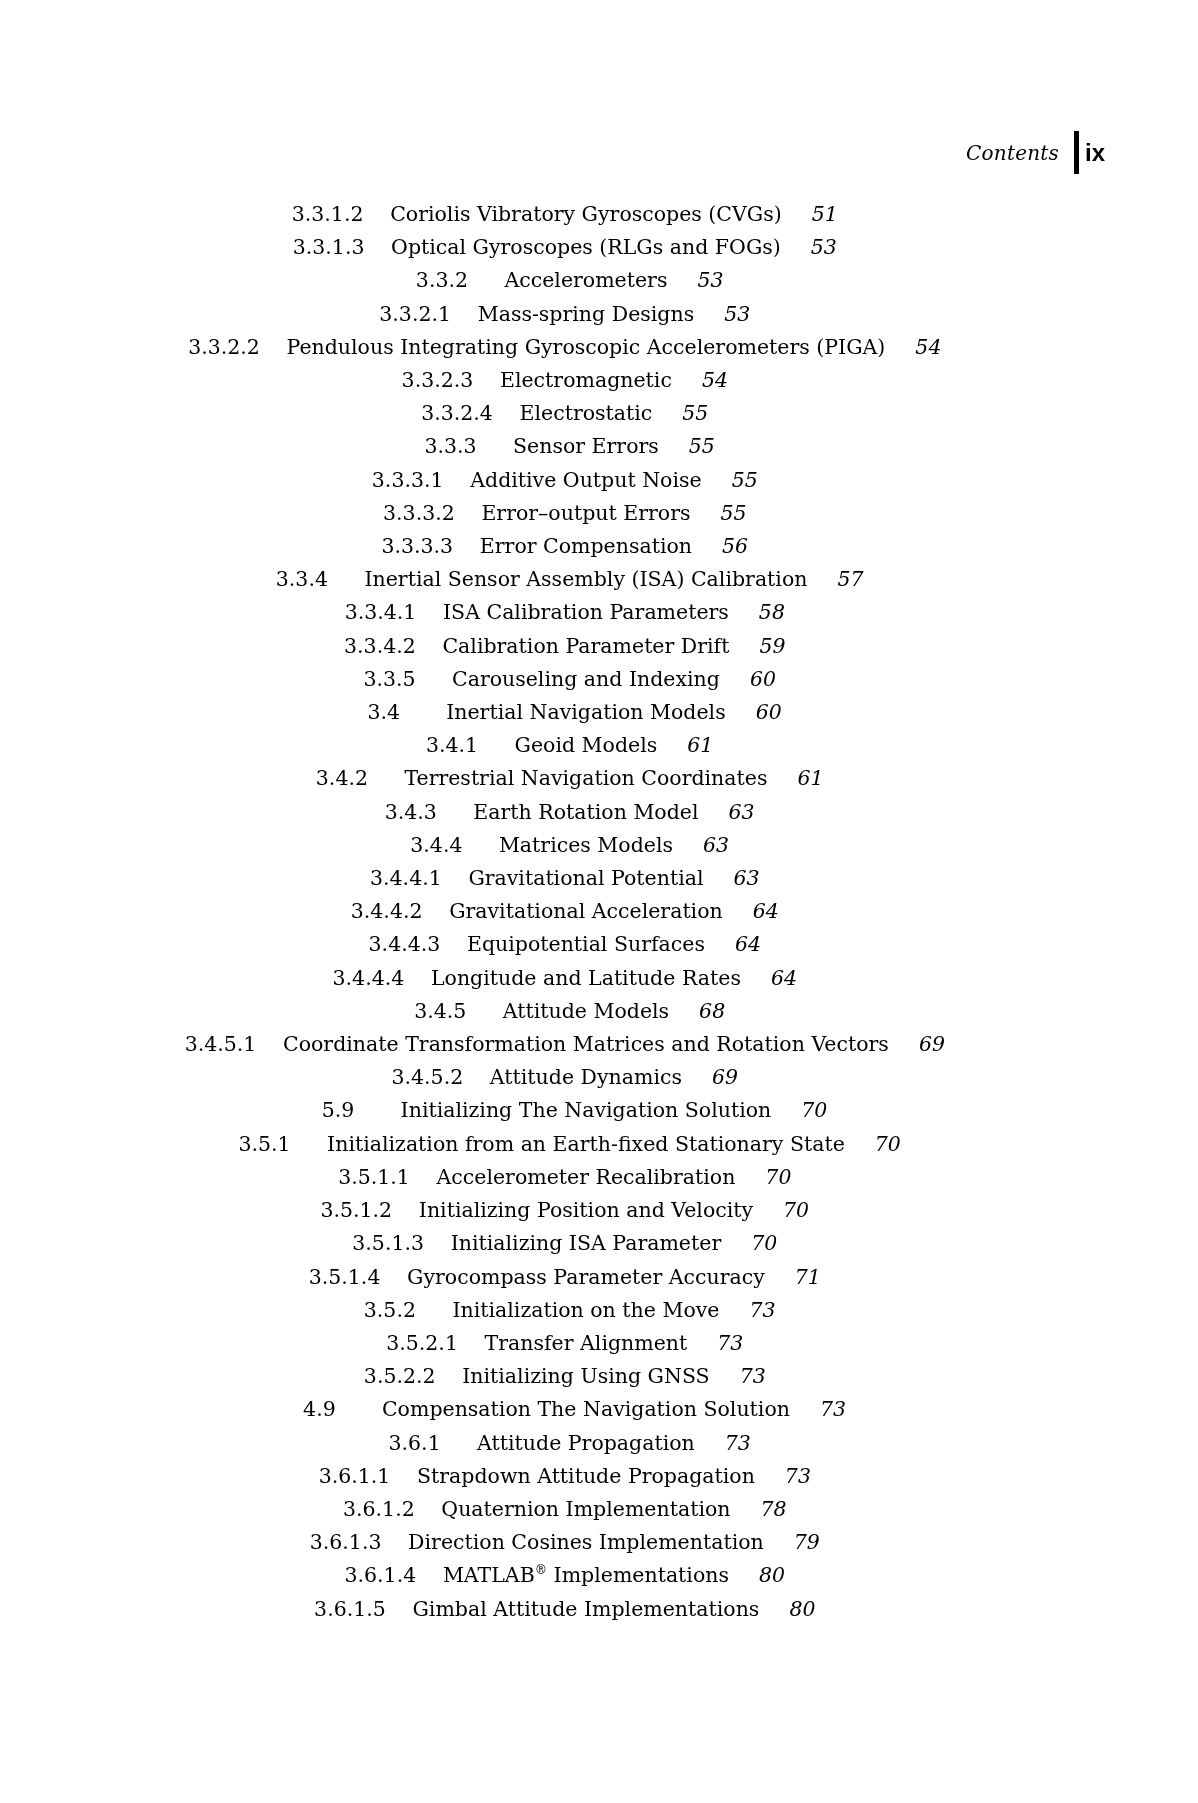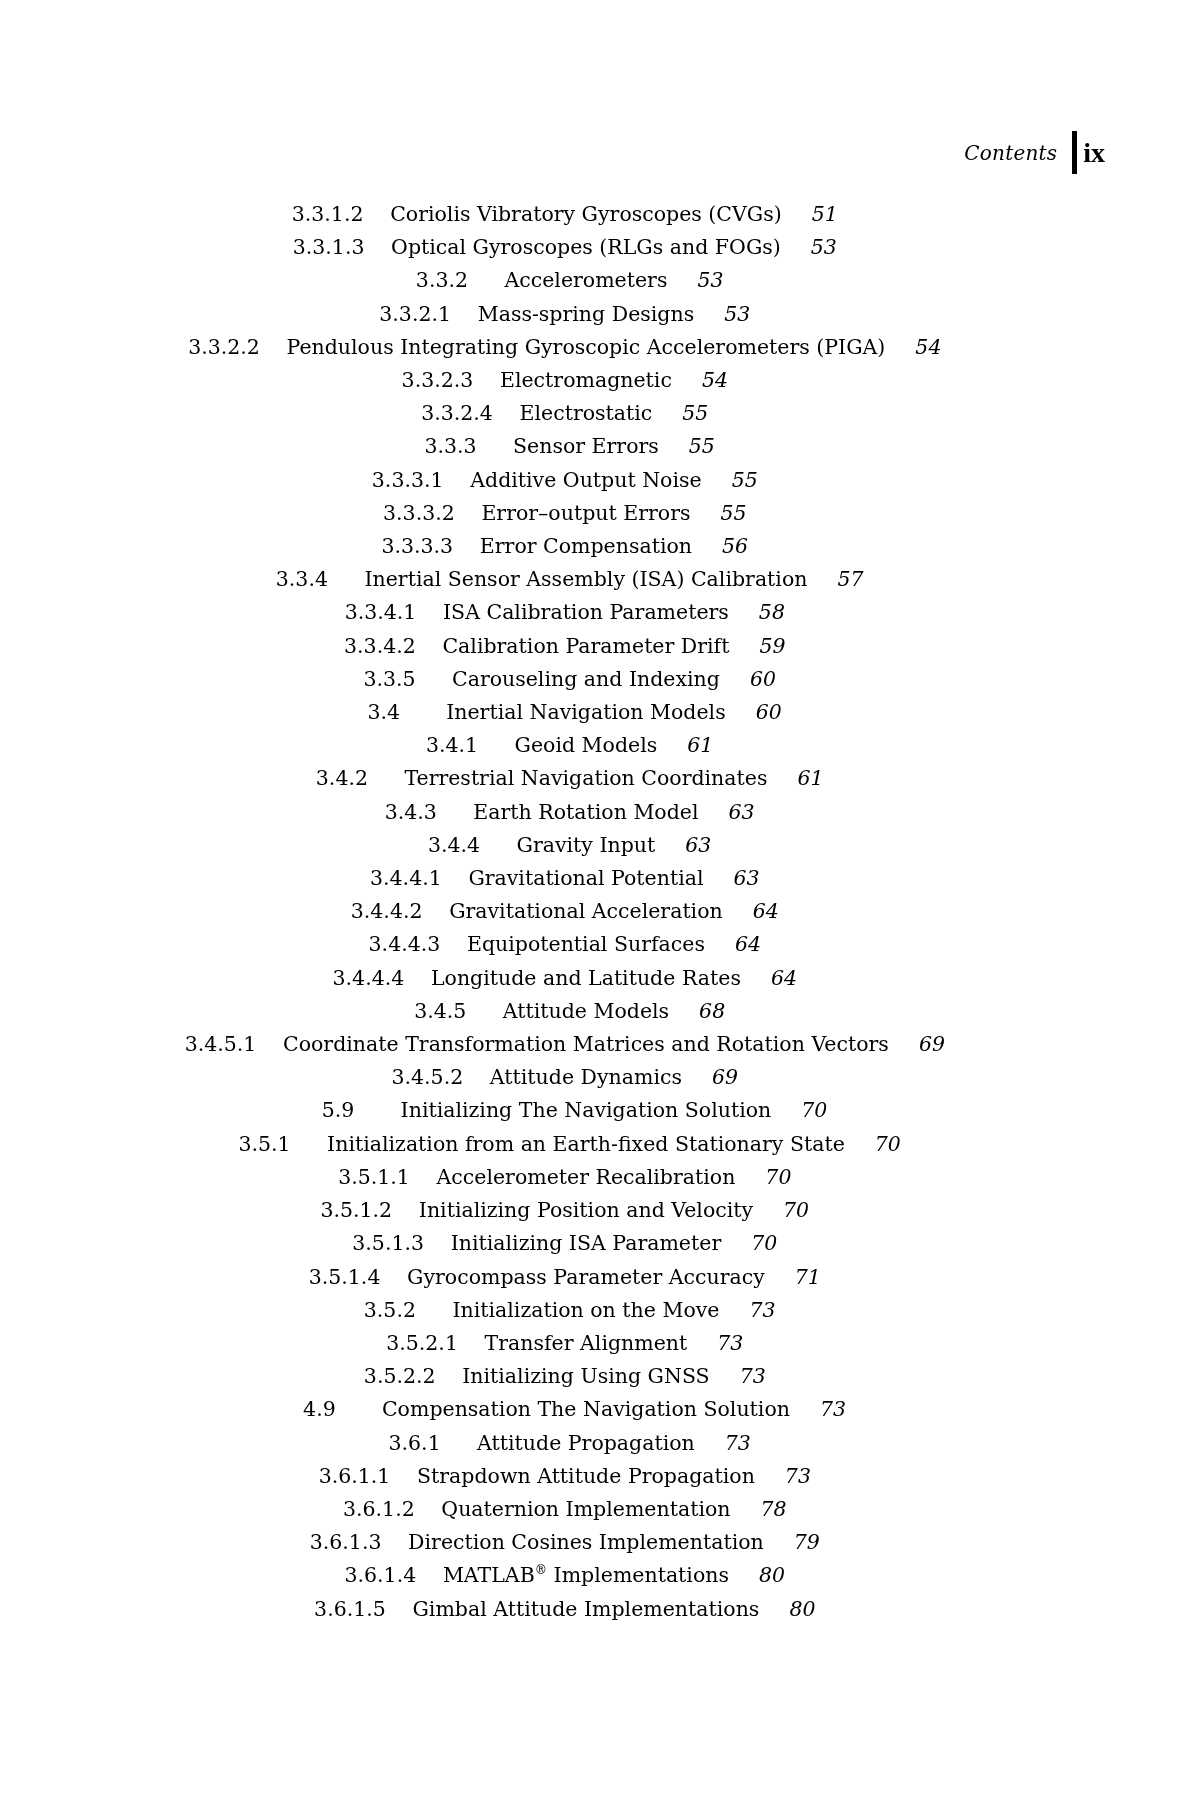--- a/index.html
+++ b/index.html
@@ -31,23 +31,23 @@
     letter-spacing: 0.2px;
   }
   .header-bar {
     width: 5px;
     height: 43px;
     background: #000000;
     margin-left: 15px;
     margin-right: 6px;
   }
   .folio {
-    font-family: Liberation Serif, serif;
+    font-family: Liberation Sans, sans-serif;
     font-weight: bold;
-    font-size: 28px;
+    font-size: 24px;
   }
   
   .toc {
     position: absolute;
     top: 198px;
     left: 158px;
     font-size: 20.5px;
     line-height: 33.2px;
     text-align: center;
   }
@@ -93,21 +93,21 @@
       <div class="toc-row"><span class="sec-num">3.3.3.2</span><span class="sec-title">Error–output Errors</span><span class="sec-page">55</span></div>
       <div class="toc-row"><span class="sec-num">3.3.3.3</span><span class="sec-title">Error Compensation</span><span class="sec-page">56</span></div>
       <div class="toc-row"><span class="sec-num">3.3.4</span><span class="sec-title">Inertial Sensor Assembly (ISA) Calibration</span><span class="sec-page">57</span></div>
       <div class="toc-row"><span class="sec-num">3.3.4.1</span><span class="sec-title">ISA Calibration Parameters</span><span class="sec-page">58</span></div>
       <div class="toc-row"><span class="sec-num">3.3.4.2</span><span class="sec-title">Calibration Parameter Drift</span><span class="sec-page">59</span></div>
       <div class="toc-row"><span class="sec-num">3.3.5</span><span class="sec-title">Carouseling and Indexing</span><span class="sec-page">60</span></div>
       <div class="toc-row"><span class="sec-num">3.4</span><span class="sec-title">Inertial Navigation Models</span><span class="sec-page">60</span></div>
       <div class="toc-row"><span class="sec-num">3.4.1</span><span class="sec-title">Geoid Models</span><span class="sec-page">61</span></div>
       <div class="toc-row"><span class="sec-num">3.4.2</span><span class="sec-title">Terrestrial Navigation Coordinates</span><span class="sec-page">61</span></div>
       <div class="toc-row"><span class="sec-num">3.4.3</span><span class="sec-title">Earth Rotation Model</span><span class="sec-page">63</span></div>
-      <div class="toc-row"><span class="sec-num">3.4.4</span><span class="sec-title">Gravity Input</span><span class="sec-page">63</span></div>
+      <div class="toc-row"><span class="sec-num">3.4.4</span><span class="sec-title">Matrices Models</span><span class="sec-page">63</span></div>
       <div class="toc-row"><span class="sec-num">3.4.4.1</span><span class="sec-title">Gravitational Potential</span><span class="sec-page">63</span></div>
       <div class="toc-row"><span class="sec-num">3.4.4.2</span><span class="sec-title">Gravitational Acceleration</span><span class="sec-page">64</span></div>
       <div class="toc-row"><span class="sec-num">3.4.4.3</span><span class="sec-title">Equipotential Surfaces</span><span class="sec-page">64</span></div>
       <div class="toc-row"><span class="sec-num">3.4.4.4</span><span class="sec-title">Longitude and Latitude Rates</span><span class="sec-page">64</span></div>
       <div class="toc-row"><span class="sec-num">3.4.5</span><span class="sec-title">Attitude Models</span><span class="sec-page">68</span></div>
       <div class="toc-row"><span class="sec-num">3.4.5.1</span><span class="sec-title">Coordinate Transformation Matrices and Rotation Vectors</span><span class="sec-page">69</span></div>
       <div class="toc-row"><span class="sec-num">3.4.5.2</span><span class="sec-title">Attitude Dynamics</span><span class="sec-page">69</span></div>
       <div class="toc-row"><span class="sec-num">5.9</span><span class="sec-title">Initializing The Navigation Solution</span><span class="sec-page">70</span></div>
       <div class="toc-row"><span class="sec-num">3.5.1</span><span class="sec-title">Initialization from an Earth-fixed Stationary State</span><span class="sec-page">70</span></div>
       <div class="toc-row"><span class="sec-num">3.5.1.1</span><span class="sec-title">Accelerometer Recalibration</span><span class="sec-page">70</span></div>

